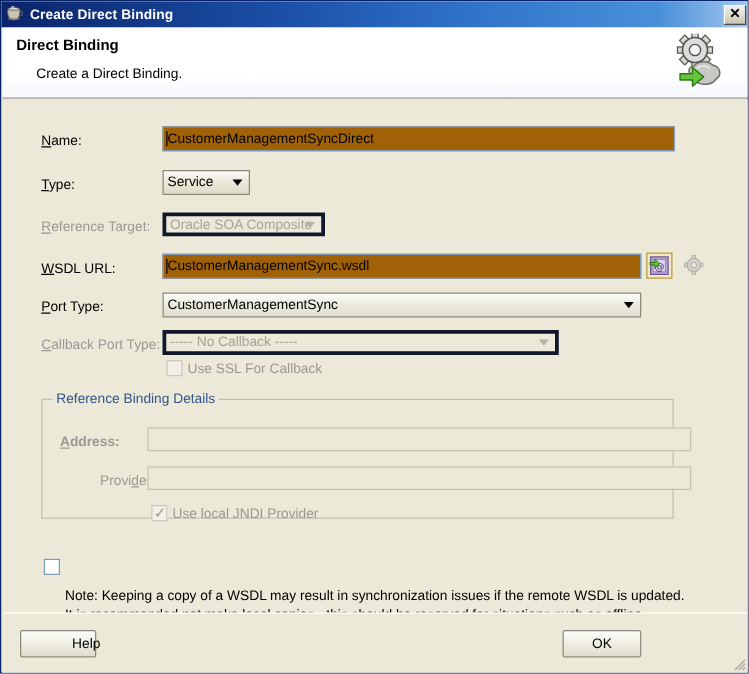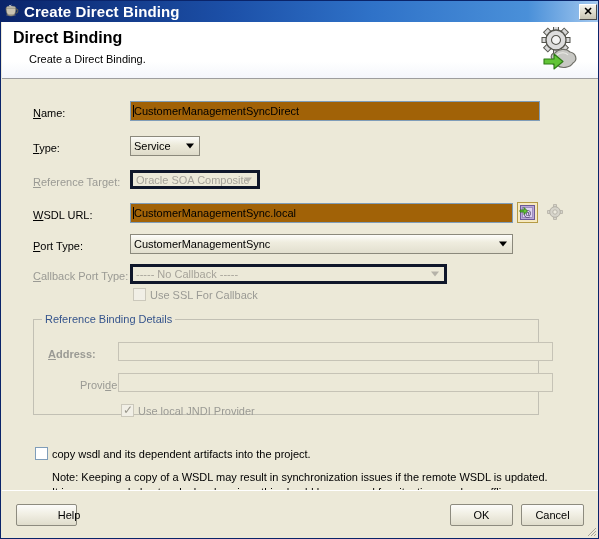--- a/index.html
+++ b/index.html
@@ -37,21 +37,21 @@
   }
   .title-icon {
     width: 16px; height: 16px;
     margin-left: 3px;
     margin-right: 4px;
     position: relative;
     flex: 0 0 auto;
   }
   .title-text {
     color: #ffffff;
-    font-size: 15px;
+    font-size: 11px;
     font-weight: bold;
     letter-spacing: 0.1px;
     white-space: nowrap;
   }
   .title-spacer { flex: 1 1 auto; }
   .close-btn {
     width: 18px; height: 16px;
     margin-right: 3px;
     background: linear-gradient(to bottom, #f2f2ee 0%, #dedbcb 55%, #c8c5b4 100%);
     border: 1px solid #4a4a4a;
@@ -74,21 +74,21 @@
     left: 1px; top: 21px;
     width: 597px;
     height: 57px;
     background: linear-gradient(to bottom, #ffffff 0%, #ffffff 70%, #f4f6fb 100%);
     border-bottom: 1px solid #9e9e9e;
     box-sizing: border-box;
   }
   .header-title {
     position: absolute;
     left: 11px; top: 7px;
-    font-size: 16px;
+    font-size: 12px;
     font-weight: bold;
     color: #000;
   }
   .header-sub {
     position: absolute;
     left: 27px; top: 31px;
     font-size: 11px;
     color: #000;
   }
   .header-icon {
@@ -353,21 +353,21 @@
 
       <div class="lbl dis" style="left:31px; top:96px;"><span class="mn">R</span>eference Target:</div>
       <div class="combo dis" style="left:128px; top:90px; width:130px; height:19px;">
         <span>Oracle SOA Composite</span>
         <span class="arrow"></span>
       </div>
 
       <div class="lbl" style="left:31px; top:129px;"><span class="mn">W</span>SDL URL:</div>
       <div class="tfield" style="left:128px; top:123px; width:383px; height:20px;">
         <span class="caret"></span>
-          <span>CustomerManagementSync.local</span>
+          <span>CustomerManagementSync.wsdl</span>
       </div>
       <div class="browse-btn" style="left:515px; top:122px;">
         <svg width="17" height="17" viewBox="0 0 17 17">
           <rect x="1.5" y="1.5" width="14" height="14" fill="#b9a8d6" stroke="#6c5a96" stroke-width="1"></rect>
           <rect x="3.5" y="3.5" width="10" height="10" fill="#ded3ef" stroke="#8a79b3" stroke-width="0.7"></rect>
           <text x="8.5" y="12" font-size="8" text-anchor="middle" fill="#3c3060" font-family="DejaVu Sans, sans-serif">@</text>
           <path d="M1 6 L5 6 L5 3.5 L8.5 7 L5 10.5 L5 8 L1 8 Z" fill="#63c437" stroke="#2a6f12" stroke-width="0.8"></path>
         </svg>
       </div>
       <div class="gear-dis" style="left:545px; top:124px;">
@@ -416,31 +416,29 @@
 
       <div class="cbrow dis" style="left:119px; top:324px;">
         <span class="cbox dis">
           <span class="tick">✓</span>
         </span>
         <span>Use local JNDI Provider</span>
       </div>
 
       <div class="cbrow" style="left:33px; top:367px;">
         <span class="cbox"></span>
-        <span>copy wsdl and its dependent artifacts into the project.</span>
       </div>
 
       <div class="note" style="left:50px; top:390px;">Note: Keeping a copy of a WSDL may result in synchronization issues if the remote WSDL is updated. It is recommended not make local copies - this should be reserved for situations such as offline designing.</div>
 
     </div>
 
     <div class="btnbar" style="position:absolute; left:0; top:410px; width:597px; height:49px; border-top:1px solid #ffffff;">
       <div class="btn" style="left:14px; top:13px; width:61px;padding-left:45px;">Help</div>
       <div class="btn" style="left:448px; top:13px; width:63px;">OK</div>
-      <div class="btn" style="left:519px; top:13px; width:63px;">Cancel</div>
       <div class="resize-grip">
         <svg width="12" height="12" viewBox="0 0 12 12">
           <g stroke="#a8a59a" stroke-width="1">
             <line x1="11" y1="3" x2="3" y2="11"></line>
             <line x1="11" y1="6" x2="6" y2="11"></line>
             <line x1="11" y1="9" x2="9" y2="11"></line>
           </g>
         </svg>
       </div>
     </div>

